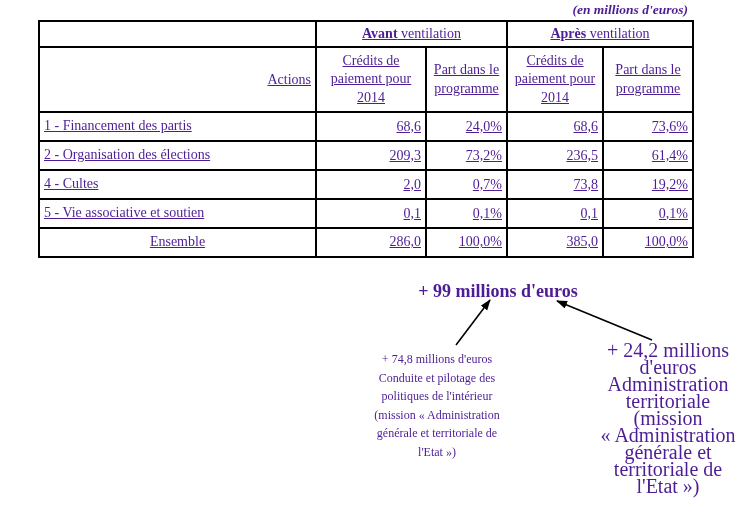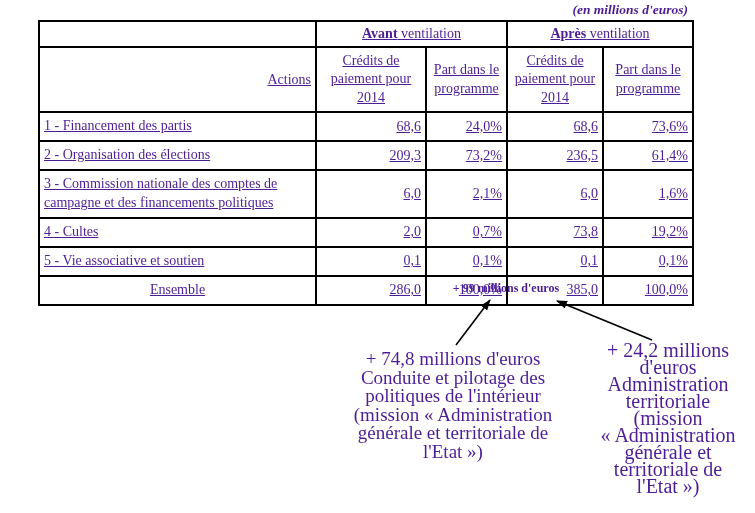--- a/index.html
+++ b/index.html
@@ -34,25 +34,25 @@
   th.colh{
     font-weight:bold;font-size:13.5px;text-align:center;
     white-space:pre-line;line-height:1.32;
   }
   td.lbl{text-align:left;padding:2px 4px 2px 5px;line-height:1.35;}
   td.lbl-center{text-align:center;padding:2px 4px;}
   td.num{text-align:right;padding-right:13px;}
   td.num2{padding-right:8px;}
   td.pct{text-align:right;}
   .delta-total{
-    position:absolute;top:281px;left:396px;width:220px;
-    text-align:center;font-weight:bold;font-size:12px;
+    position:absolute;top:281px;left:388px;width:220px;
+    text-align:center;font-weight:bold;font-size:18px;
   }
   .note{position:absolute;text-align:center;white-space:pre-line;}
-  .note-left{top:350px;left:343px;width:220px;font-size:19px;line-height:18.5px;text-align:center;}
+  .note-left{top:350px;left:327px;width:220px;font-size:12px;line-height:18.5px;text-align:center;}
   .note-right{top:342px;left:583px;width:170px;font-size:20px;line-height:17px;}
   svg.arrows{position:absolute;left:0;top:0;width:755px;height:513px;pointer-events:none;}
 </style>
 </head>
 <body>
 
 <div class="page">
 
   <div class="unit-note">(en millions d'euros)</div>
 
@@ -89,27 +89,20 @@
       <td class="pct">24,0%</td>
       <td class="num num2">68,6</td>
       <td class="pct">73,6%</td>
     </tr>
     <tr class="r2">
       <td class="lbl">2 - Organisation des élections</td>
       <td class="num">209,3</td>
       <td class="pct">73,2%</td>
       <td class="num num2">236,5</td>
       <td class="pct">61,4%</td>
-    </tr>
-    <tr class="r3">
-      <td class="lbl">3 - Commission nationale des comptes de campagne et des financements politiques</td>
-      <td class="num">6,0</td>
-      <td class="pct">2,1%</td>
-      <td class="num num2">6,0</td>
-      <td class="pct">1,6%</td>
     </tr>
     <tr class="r4">
       <td class="lbl">4 - Cultes</td>
       <td class="num">2,0</td>
       <td class="pct">0,7%</td>
       <td class="num num2">73,8</td>
       <td class="pct">19,2%</td>
     </tr>
     <tr class="r5">
       <td class="lbl">5 - Vie associative et soutien</td>

